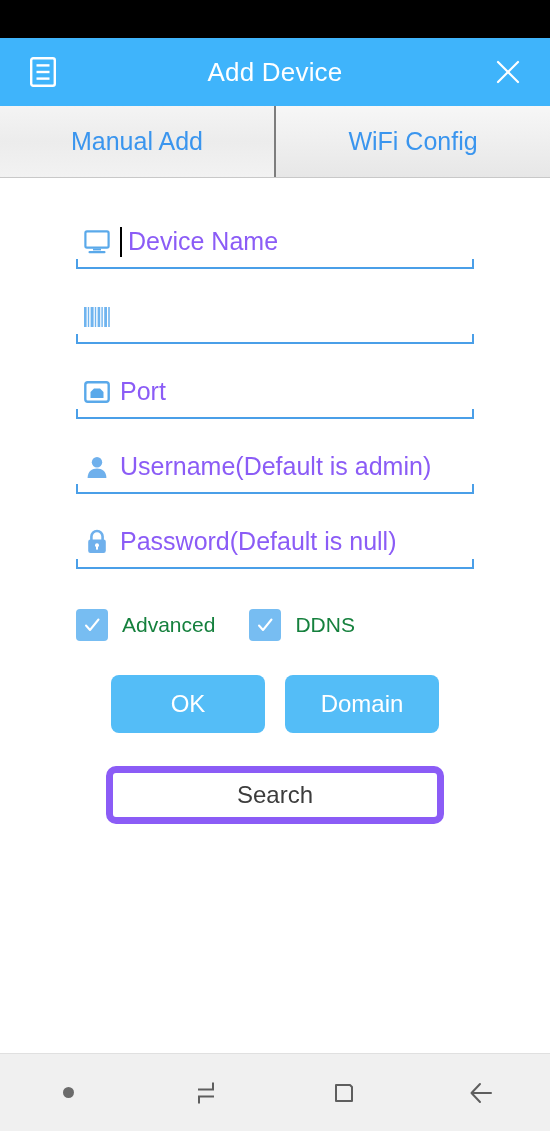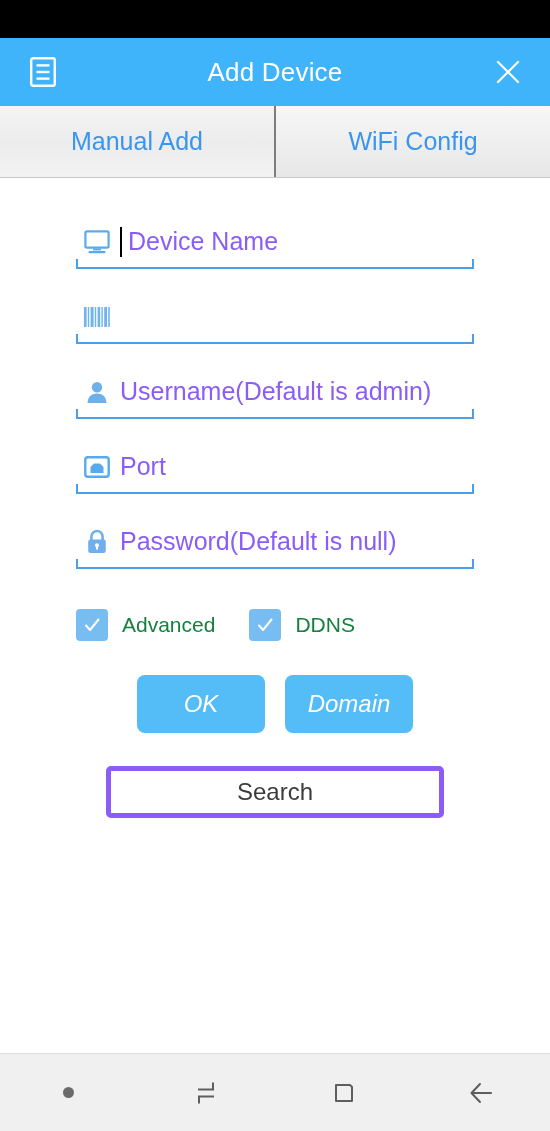--- a/index.html
+++ b/index.html
@@ -177,45 +177,44 @@
   }
 
   
   .btn-row {
     display: flex;
     justify-content: center;
     gap: 20px;
     margin-top: 28px;
   }
   .btn-primary {
-    width: 128px;
+    width: 154px;
     height: 58px;
     border-radius: 8px;
     background: #54bdf7;
     border: none;
     color: #ffffff;
     font-size: 24px;
     font-family: "Liberation Sans", sans-serif;
     display: flex;
     align-items: center;
     justify-content: center;
     cursor: pointer;
-    font-style: italic;
   }
   .search-row {
     display: flex;
     justify-content: center;
     margin-top: 33px;
   }
   .btn-outline {
     width: 338px;
-    height: 52px;
-    border-radius: 5px;
+    height: 58px;
+    border-radius: 10px;
     background: #ffffff;
-    border: 5px solid #8b5cf6;
+    border: 7px solid #8b5cf6;
     color: #3c3c3c;
     font-size: 24px;
     font-family: "Liberation Sans", sans-serif;
     display: flex;
     align-items: center;
     justify-content: center;
     cursor: pointer;
   }
 
   
@@ -302,44 +301,44 @@
           <rect x="14.6" y="2" width="2.6" height="20" fill="#6fb4ef"></rect>
           <rect x="18.4" y="2" width="1.4" height="20" fill="#6fb4ef"></rect>
           <rect x="21.2" y="2" width="2.8" height="20" fill="#6fb4ef"></rect>
           <rect x="25.2" y="2" width="1.6" height="20" fill="#6fb4ef"></rect>
         </svg>
       </span>
     </div>
 
     <div class="field">
       <span class="field-icon">
-        <svg width="24" height="24" viewBox="0 0 24 24" aria-hidden="true">
-          <circle cx="12" cy="7.2" r="5.2" fill="#6fb0ec"></circle>
-          <path d="M2.6 23 C2.6 16.6 7 13.6 12 13.6 C17 13.6 21.4 16.6 21.4 23 Z" fill="#6fb0ec"></path>
-        </svg>
-      </span>
-      <span class="field-placeholder">Username(Default is admin)</span>
-    </div>
-
-    <div class="field">
-      <span class="field-icon">
         <svg width="26" height="24" viewBox="0 0 26 24" aria-hidden="true">
           <rect x="1.3" y="2.3" width="23.4" height="19.4" rx="2.5" ry="2.5" fill="none" stroke="#5aa9ea" stroke-width="2.4"></rect>
           <path d="M6.5 18 L6.5 12 L10 8.5 L16 8.5 L19.5 12 L19.5 18 Z" fill="#5aa9ea"></path>
           <circle cx="4.6" cy="5.6" r="1.1" fill="#ffffff"></circle>
           <circle cx="21.4" cy="5.6" r="1.1" fill="#ffffff"></circle>
           <circle cx="4.6" cy="18.4" r="1.1" fill="#ffffff"></circle>
           <circle cx="21.4" cy="18.4" r="1.1" fill="#ffffff"></circle>
         </svg>
       </span>
       <span class="field-placeholder">Port</span>
     </div>
 
     <div class="field">
       <span class="field-icon">
+        <svg width="24" height="24" viewBox="0 0 24 24" aria-hidden="true">
+          <circle cx="12" cy="7.2" r="5.2" fill="#6fb0ec"></circle>
+          <path d="M2.6 23 C2.6 16.6 7 13.6 12 13.6 C17 13.6 21.4 16.6 21.4 23 Z" fill="#6fb0ec"></path>
+        </svg>
+      </span>
+      <span class="field-placeholder">Username(Default is admin)</span>
+    </div>
+
+    <div class="field">
+      <span class="field-icon">
         <svg width="24" height="26" viewBox="0 0 24 26" aria-hidden="true">
           <path d="M6.4 11 L6.4 7.6 A5.6 5.6 0 0 1 17.6 7.6 L17.6 11" fill="none" stroke="#6fb0ec" stroke-width="2.6"></path>
           <rect x="3.2" y="10.6" width="17.6" height="13.4" rx="2.2" ry="2.2" fill="#6fb0ec"></rect>
           <circle cx="12" cy="16.2" r="2" fill="#ffffff"></circle>
           <rect x="11" y="16.2" width="2" height="4.4" fill="#ffffff"></rect>
         </svg>
       </span>
       <span class="field-placeholder">Password(Default is null)</span>
     </div>
 

